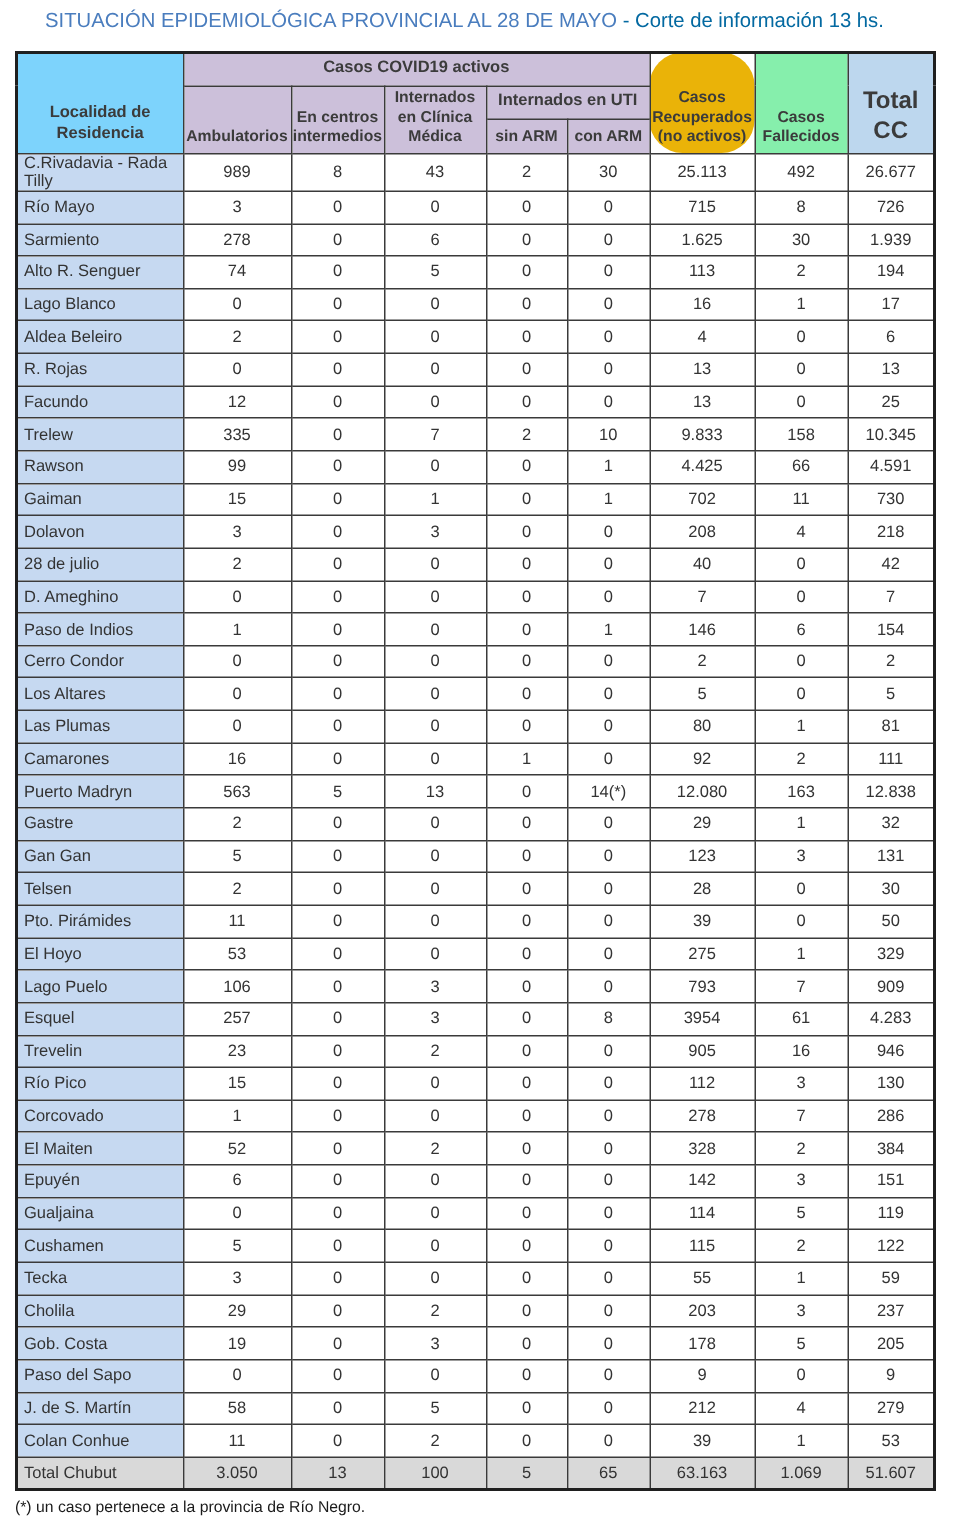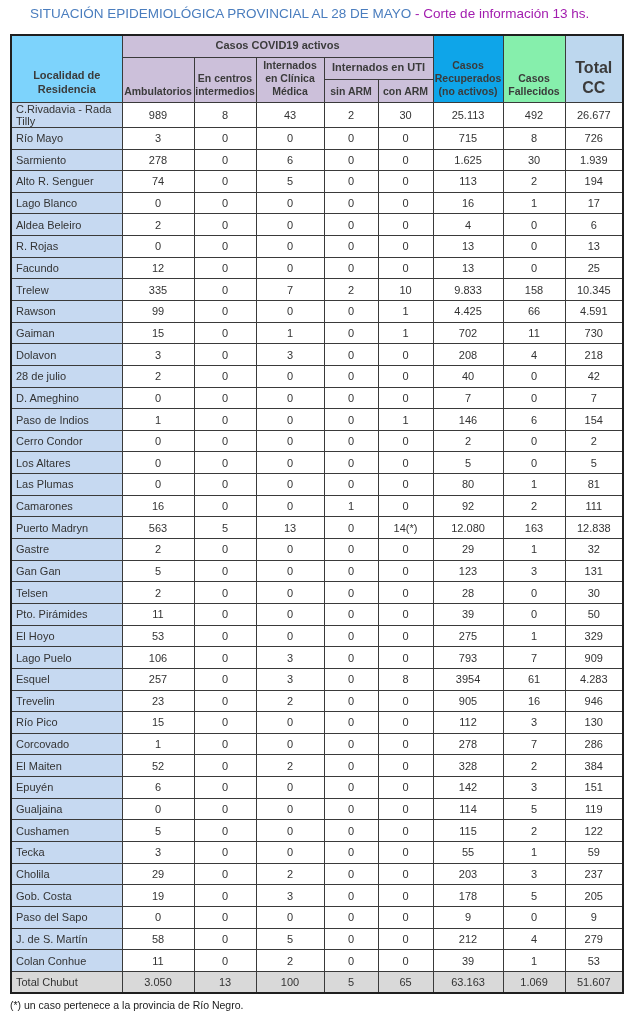--- a/index.html
+++ b/index.html
@@ -9,21 +9,21 @@
     background: #ffffff;
     font-family: "Liberation Sans", sans-serif;
     color: #333333;
   }
   .title-bar {
     padding: 6px 0 0 30px;
     font-size: 13.5px;
     white-space: nowrap;
   }
   .title-main { color: #4a7dbe; font-weight: normal; }
-  .title-suffix { color: #a21caf; font-weight: normal; }
+  .title-suffix { color: #0369a1; font-weight: normal; }
 
   table.covid {
     border-collapse: collapse;
     table-layout: fixed;
     width: 612px;
     margin: 13px 0 0 10px;
     border: 2px solid #1f1f1f;
   }
   table.covid th, table.covid td {
     border: 1px solid #3a3a3a;
@@ -32,21 +32,21 @@
   thead th {
     font-weight: bold;
     color: #3b3b3b;
     font-size: 10.5px;
     text-align: center;
     padding: 1px 0;
     line-height: 1.25;
   }
   thead tr { height: 22px; }
   .bg-purple { background: #ccc0da; }
-  .bg-green  { background: #0ea5e9; }
+  .bg-green  { background: #eab308; border-radius: 22px; }
   .bg-gray   { background: #86efac; }
   .bg-blue   { background: #bdd7ee; }
   .th-group  { vertical-align: middle; font-size: 11px; }
   .th-bottom { vertical-align: bottom; padding-bottom: 4px; }
   .loc-h { background: #7dd3fc; vertical-align: bottom; padding-bottom: 5px; font-size: 11px; }
 
   tbody tr { height: 21.65px; }
   tbody td {
     font-size: 11px;
     text-align: center;

